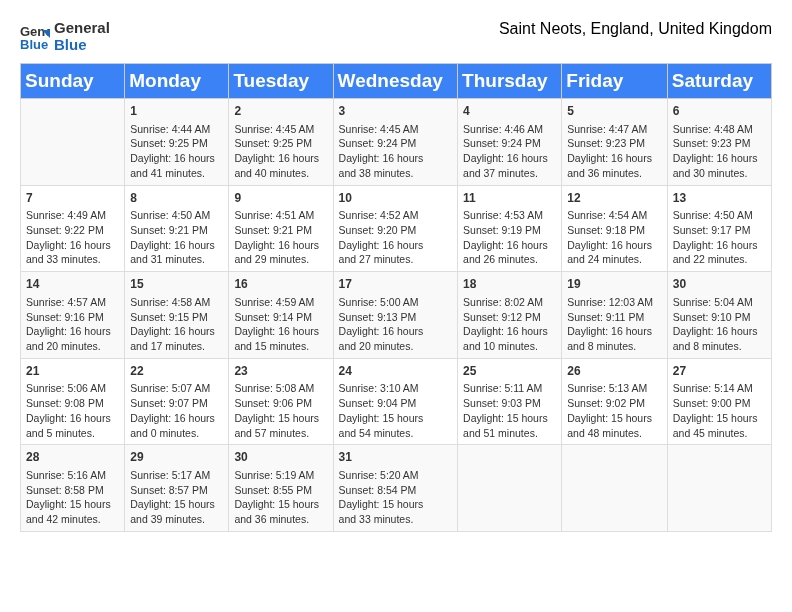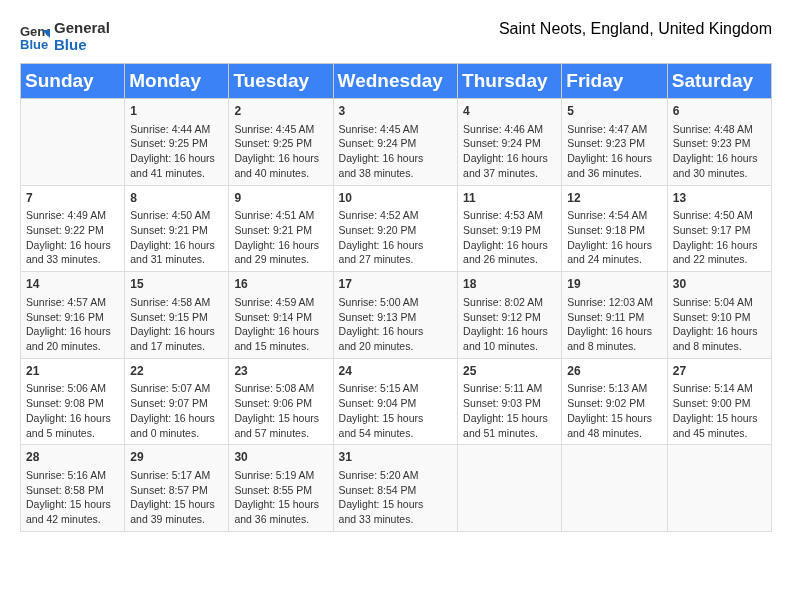--- a/index.html
+++ b/index.html
@@ -276,21 +276,21 @@
         </td>
         <td>
           <span class="day-number">23</span>
           <div class="cell-content">Sunrise: 5:08 AM</div>
           <div class="cell-content">Sunset: 9:06 PM</div>
           <div class="cell-content">Daylight: 15 hours</div>
           <div class="cell-content">and 57 minutes.</div>
         </td>
         <td>
           <span class="day-number">24</span>
-          <div class="cell-content">Sunrise: 5:15 AM</div>
+          <div class="cell-content">Sunrise: 3:10 AM</div>
           <div class="cell-content">Sunset: 9:04 PM</div>
           <div class="cell-content">Daylight: 15 hours</div>
           <div class="cell-content">and 54 minutes.</div>
         </td>
         <td>
           <span class="day-number">25</span>
           <div class="cell-content">Sunrise: 5:11 AM</div>
           <div class="cell-content">Sunset: 9:03 PM</div>
           <div class="cell-content">Daylight: 15 hours</div>
           <div class="cell-content">and 51 minutes.</div>

